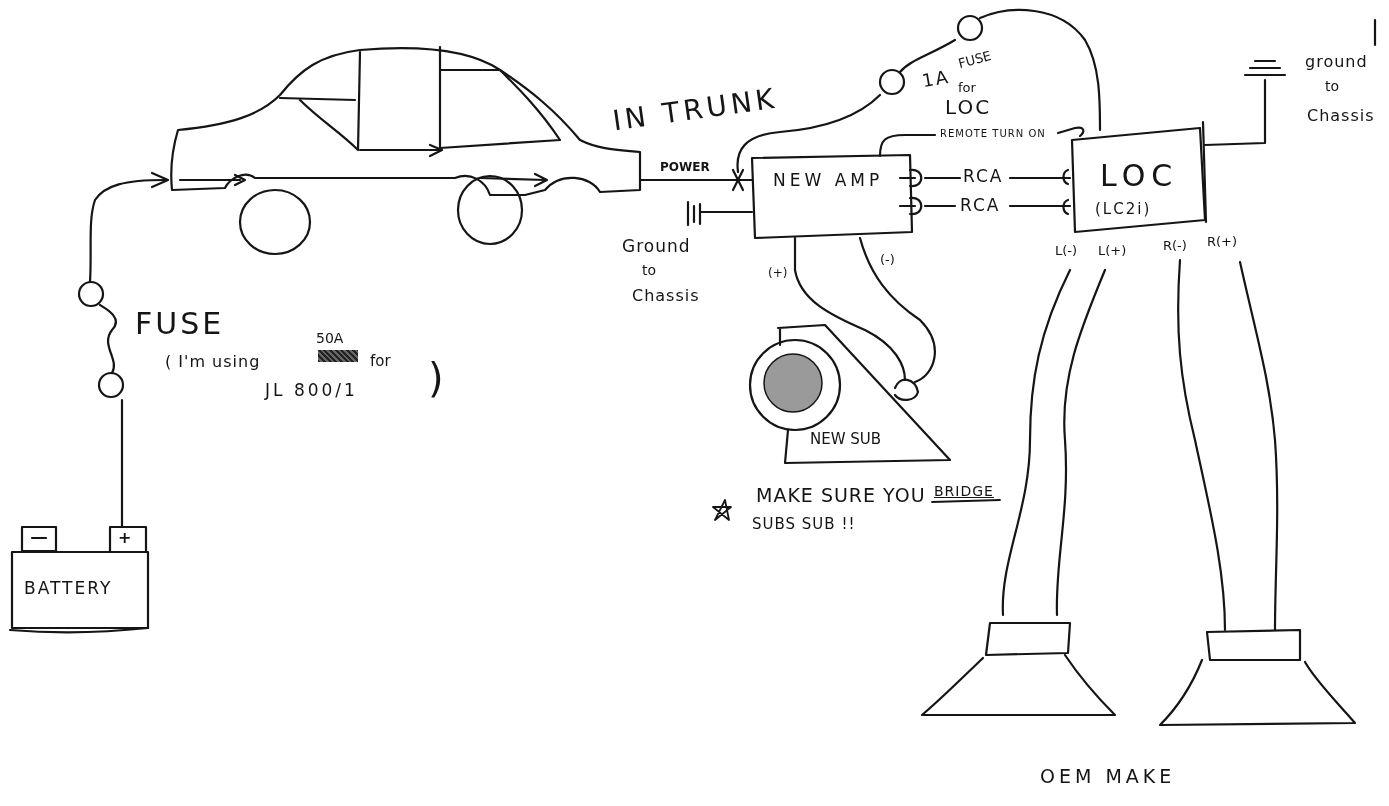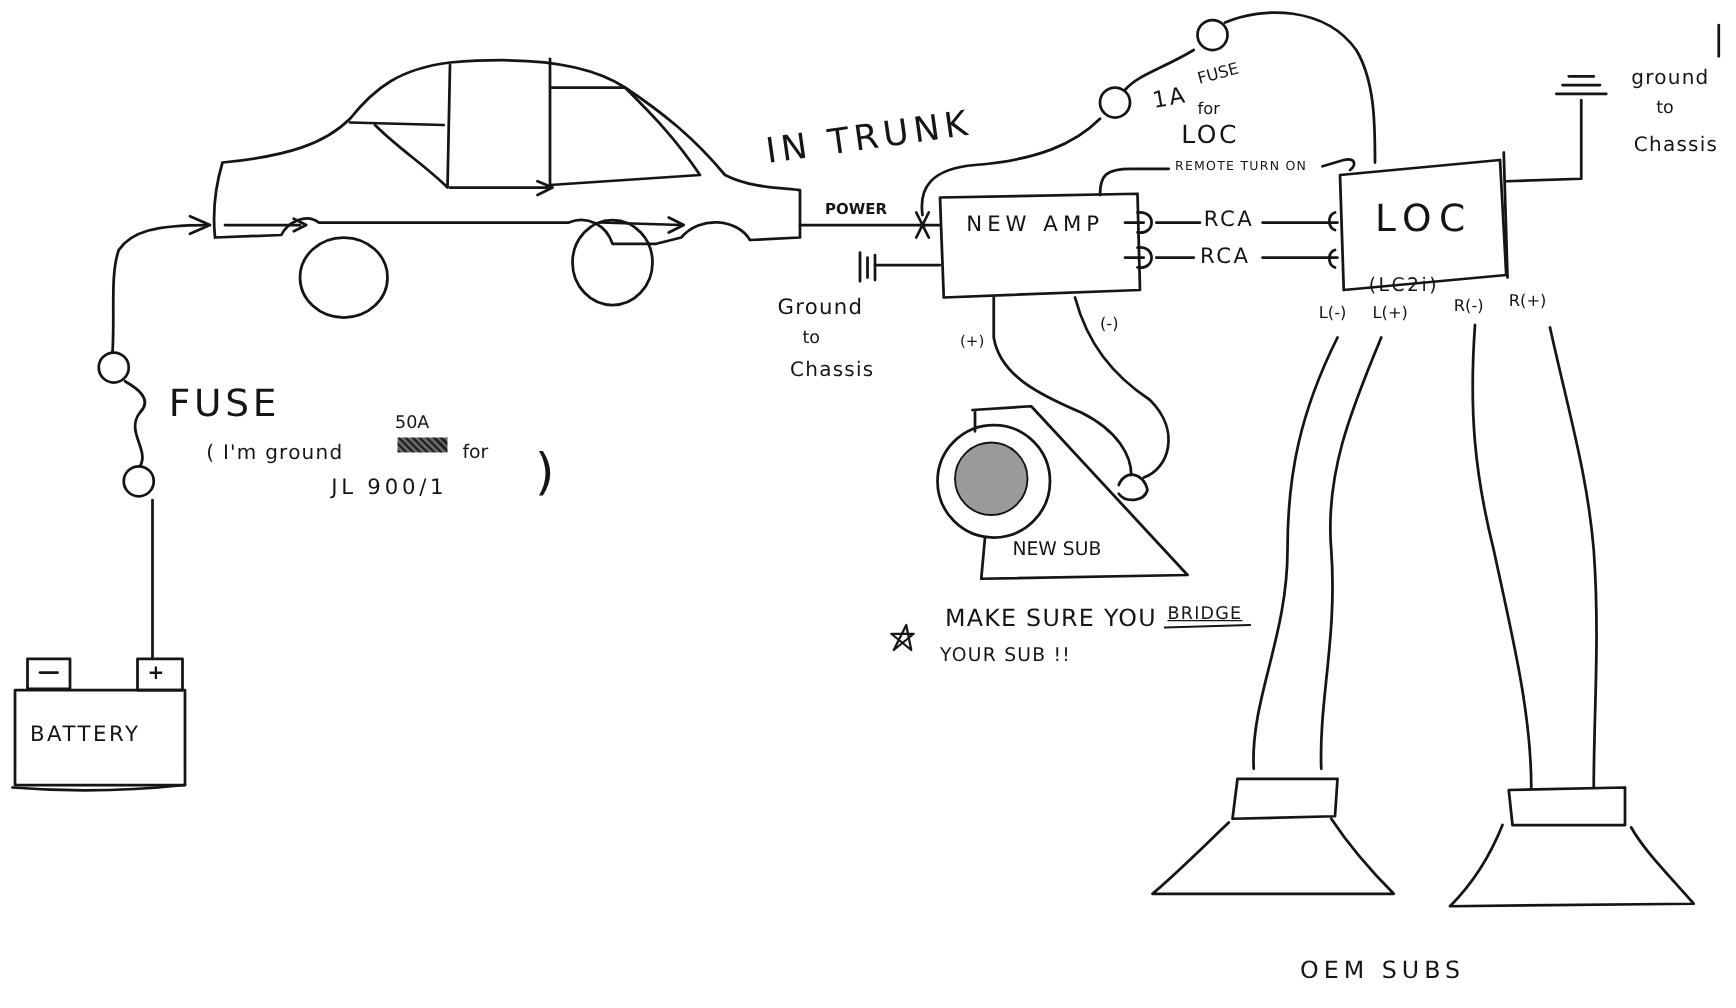--- a/index.html
+++ b/index.html
@@ -105,52 +105,52 @@
   <path d="M932,502 L1000,500" stroke-width="1.8"></path>
 </svg>
 
 <div class="lbl hand" style="left:612px;top:93px;font-size:28px;transform:rotate(-8deg);letter-spacing:4px;">IN TRUNK</div>
 <div class="lbl" style="left:660px;top:160px;font-size:12px;font-weight:bold;">POWER</div>
 <div class="lbl hand" style="left:773px;top:170px;font-size:17px;letter-spacing:4px;">NEW AMP</div>
 <div class="lbl hand" style="left:963px;top:166px;font-size:17px;">RCA</div>
 <div class="lbl hand" style="left:960px;top:195px;font-size:17px;">RCA</div>
 <div class="lbl" style="left:940px;top:128px;font-size:10px;letter-spacing:1px;">REMOTE TURN ON</div>
 <div class="lbl hand" style="left:1100px;top:158px;font-size:30px;letter-spacing:6px;">LOC</div>
-<div class="lbl hand" style="left:1095px;top:200px;font-size:15px;margin-top:19px;">(LC2i)</div>
+<div class="lbl hand" style="left:1095px;top:200px;font-size:15px;">(LC2i)</div>
 
 <div class="lbl hand" style="left:922px;top:68px;font-size:18px;transform:rotate(-10deg);">1A</div>
 <div class="lbl" style="left:958px;top:52px;font-size:13px;transform:rotate(-15deg);">FUSE</div>
 <div class="lbl" style="left:958px;top:80px;font-size:13px;">for</div>
 <div class="lbl hand" style="left:945px;top:95px;font-size:20px;">LOC</div>
 
 <div class="lbl" style="left:1305px;top:52px;font-size:16px;letter-spacing:1px;">ground</div>
 <div class="lbl" style="left:1325px;top:78px;font-size:14px;">to</div>
 <div class="lbl" style="left:1307px;top:106px;font-size:16px;letter-spacing:1px;">Chassis</div>
 
 <div class="lbl" style="left:622px;top:236px;font-size:17px;letter-spacing:1px;">Ground</div>
 <div class="lbl" style="left:642px;top:262px;font-size:14px;">to</div>
 <div class="lbl" style="left:632px;top:286px;font-size:16px;letter-spacing:1px;">Chassis</div>
 
 <div class="lbl" style="left:768px;top:266px;font-size:12px;">(+)</div>
 <div class="lbl" style="left:880px;top:252px;font-size:13px;">(-)</div>
 
 <div class="lbl hand" style="left:135px;top:306px;font-size:30px;letter-spacing:3px;">FUSE</div>
-<div class="lbl" style="left:165px;top:352px;font-size:16px;letter-spacing:1px;">( I'm ground</div>
+<div class="lbl" style="left:165px;top:352px;font-size:16px;letter-spacing:1px;">( I'm using</div>
 <div class="lbl" style="left:316px;top:330px;font-size:14px;">50A</div>
 <div class="lbl" style="left:318px;top:350px;width:40px;height:12px;background:repeating-linear-gradient(45deg,#222 0 2px,#666 2px 4px);"></div>
 <div class="lbl" style="left:370px;top:352px;font-size:15px;">for</div>
-<div class="lbl" style="left:265px;top:380px;font-size:17px;letter-spacing:3px;">JL 900/1</div>
+<div class="lbl" style="left:265px;top:380px;font-size:17px;letter-spacing:3px;">JL 800/1</div>
 <div class="lbl" style="left:428px;top:355px;font-size:40px;">)</div>
 
 <div class="lbl" style="left:810px;top:430px;font-size:15px;">NEW SUB</div>
 <div class="lbl" style="left:756px;top:484px;font-size:19px;letter-spacing:1px;">MAKE SURE YOU</div>
 <div class="lbl" style="left:934px;top:483px;font-size:14px;letter-spacing:1px;text-decoration:underline;">BRIDGE</div>
-<div class="lbl" style="left:752px;top:515px;font-size:15px;letter-spacing:1px;">YOUR SUB !!</div>
+<div class="lbl" style="left:752px;top:515px;font-size:15px;letter-spacing:1px;">SUBS SUB !!</div>
 
 <div class="lbl hand" style="left:24px;top:578px;font-size:17px;letter-spacing:2px;">BATTERY</div>
 <div class="lbl" style="left:118px;top:528px;font-size:16px;font-weight:bold;">+</div>
 
 <div class="lbl" style="left:1055px;top:243px;font-size:13px;">L(-)</div>
 <div class="lbl" style="left:1098px;top:243px;font-size:13px;">L(+)</div>
 <div class="lbl" style="left:1163px;top:238px;font-size:13px;">R(-)</div>
 <div class="lbl" style="left:1207px;top:234px;font-size:13px;">R(+)</div>
 
-<div class="lbl" style="left:1040px;top:765px;font-size:19px;letter-spacing:4px;">OEM SUBS</div>
+<div class="lbl" style="left:1040px;top:765px;font-size:19px;letter-spacing:4px;">OEM MAKE</div>
 
 </body></html>

